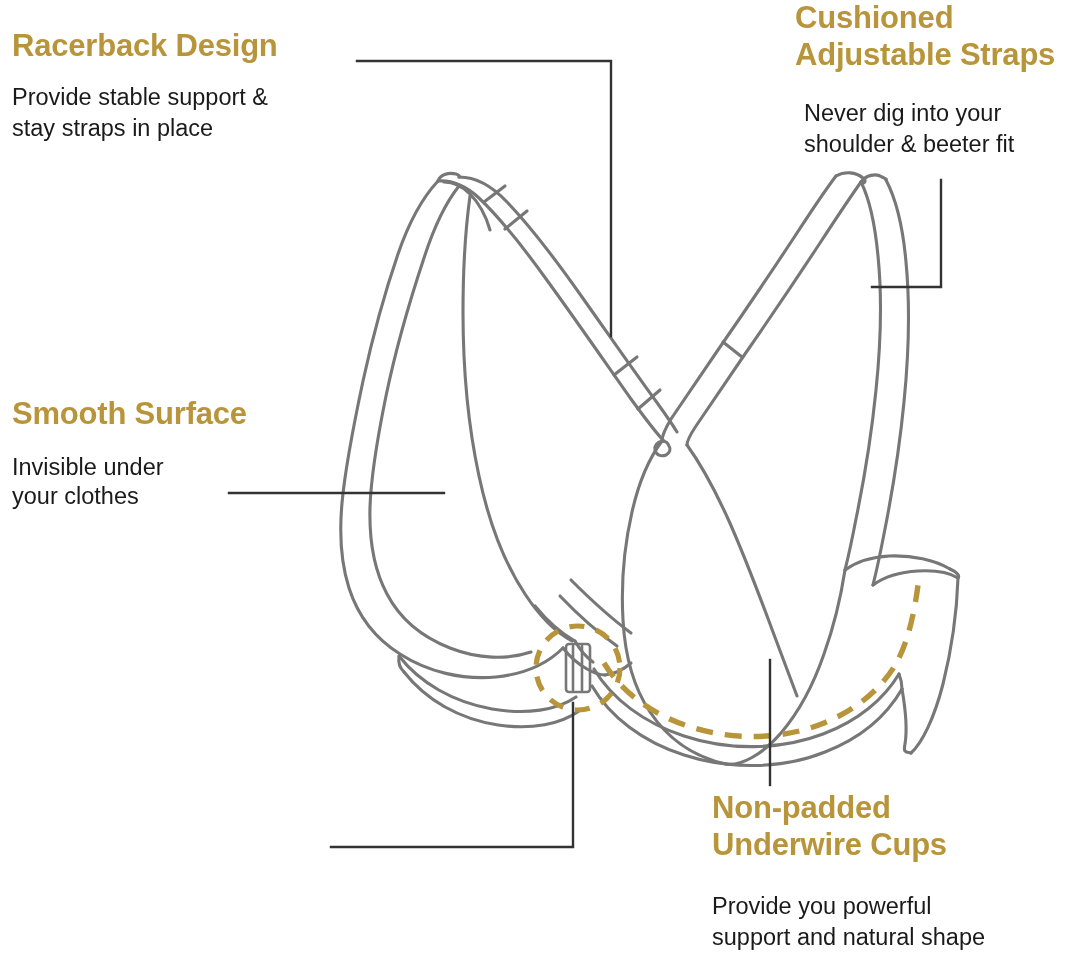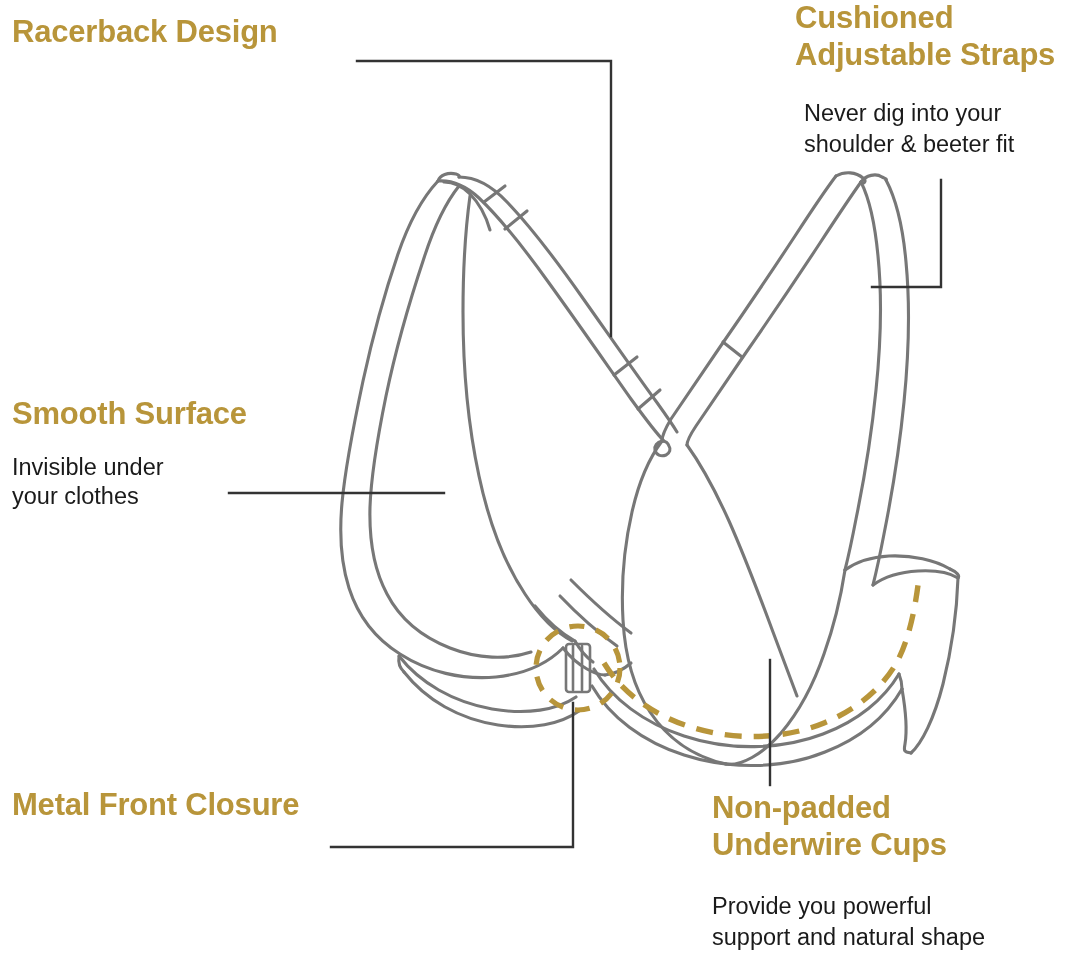--- a/index.html
+++ b/index.html
@@ -46,21 +46,21 @@
     font-size: 23.5px;
     line-height: 1.33;
     margin: 0;
     white-space: pre-line;
   }
   .callout .desc.tight {
     line-height: 1.26;
   }
 
   
-  #callout-racerback      { left: 12px;  top: 14px;  width: 360px; }
+  #callout-racerback      { left: 12px;  top: 28px;  width: 360px; }
   #callout-racerback .desc{ margin-top: 17px; }
 
   #callout-straps         { left: 795px; top: 0px;   width: 290px; text-align: left; }
   #callout-straps .title  { font-size: 31px; }
   #callout-straps .desc   { margin-top: 24px; margin-left: 9px; }
 
   #callout-smooth         { left: 12px;  top: 396px; width: 330px; }
   #callout-smooth .desc   { margin-top: 20px; }
 
   #callout-metal          { left: 12px;  top: 787px; width: 360px; }
@@ -242,37 +242,38 @@
       <path d="M229,493 L 444,493"></path>
 
       <path d="M331,847 L 573,847 L 573,703"></path>
 
       <path d="M770,785 L 770,660"></path>
     </g>
   </svg>
 
   <div class="callout" id="callout-racerback">
     <p class="title">Racerback Design</p>
+    <p class="desc">Provide stable support &amp;
+stay straps in place</p>
   </div>
 
   <div class="callout" id="callout-straps">
     <p class="title">Cushioned
 Adjustable Straps</p>
     <p class="desc">Never dig into your
 shoulder &amp; beeter fit</p>
   </div>
 
   <div class="callout" id="callout-smooth">
     <p class="title">Smooth Surface</p>
     <p class="desc tight">Invisible under
 your clothes</p>
   </div>
 
   <div class="callout" id="callout-metal">
-    <p class="title">Metal Front Closure</p>
   </div>
 
   <div class="callout" id="callout-cups">
     <p class="title">Non-padded
 Underwire Cups</p>
     <p class="desc">Provide you powerful
 support and natural shape</p>
   </div>
 
 </div>

